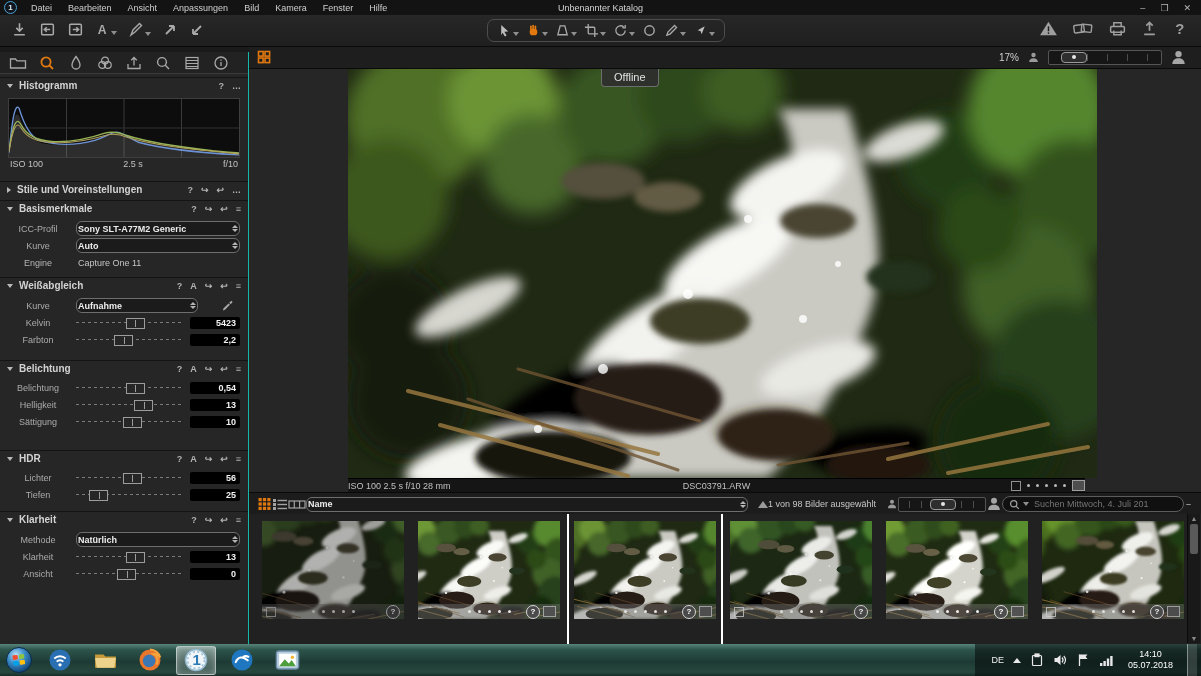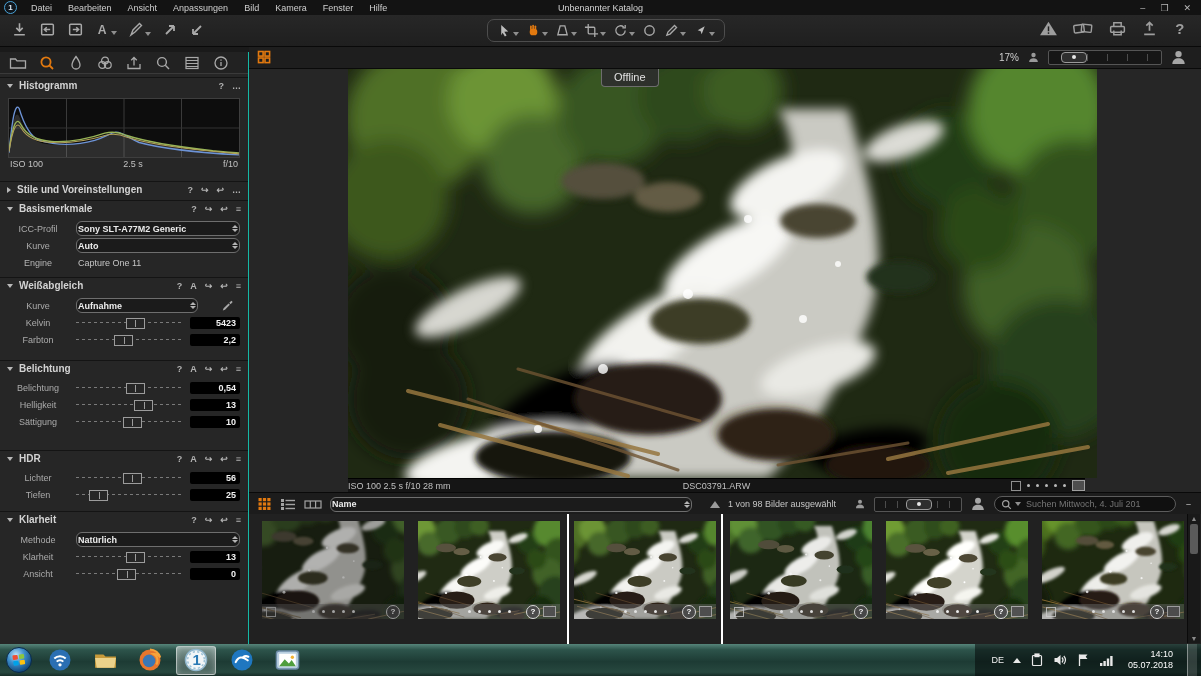--- a/index.html
+++ b/index.html
@@ -65,21 +65,21 @@
            border-radius:0 0 4px 4px;color:#e0e0e0;font-size:11px;padding:2px 12px 3px 12px;z-index:6}
   .photo-info{position:absolute;left:99px;top:409px;width:737px;height:13px;background:#151515;display:flex;align-items:center;
               font-size:9px;color:#c0c0c0;padding:0 0;border-top:1px solid #000}
   .pi-center{position:absolute;left:0;right:0;text-align:center;pointer-events:none}
   .pi-right{margin-left:auto;display:flex;align-items:center;gap:6px}
   .mdot{width:3px;height:3px;border-radius:50%;background:#b9b9b9}
   .msq{width:8px;height:8px;border:1px solid #8f8f8f}
   .mtag{width:11px;height:9px;border:1px solid #9f9f9f;background:#4e4e4e}
   
   .browser-toolbar{position:absolute;top:492px;left:249px;right:0;height:22px;background:#1c1c1c;border-top:1px solid #090909;
-                   border-bottom:1px solid #090909;display:flex;align-items:center;gap:8px;padding:0 8px;font-size:9px}
+                   border-bottom:1px solid #090909;display:flex;align-items:center;padding:0 8px;font-size:9px}
   .bt-sel{width:128px;height:13px}
   .sort-tri{width:0;height:0;border-left:5px solid transparent;border-right:5px solid transparent;border-bottom:7px solid #9a9a9a;margin-left:10px}
   .bstatus{margin-left:auto;color:#c6c6c6;font-size:9px;padding-right:10px}
   .searchbox{width:168px;height:14px;background:#101010;border:1px solid #5c5c5c;border-radius:8px;display:flex;align-items:center;
              padding:0 6px;gap:3px}
   .searchbox input{background:transparent;border:none;outline:none;color:#9f9f9f;font-size:9px;width:120px;font-family:"Liberation Sans",sans-serif}
   .sclear{color:#9a9a9a;font-weight:bold;padding:0 2px}
   .filmstrip{position:absolute;top:514px;left:249px;right:0;bottom:32px;background:#212121;display:flex;padding-left:6px}
   .cell{width:156px;height:130px;display:flex;justify-content:center;padding-top:7px;box-sizing:border-box;position:relative}
   .cell.selected{border-left:2px solid #fff;border-right:2px solid #fff}
@@ -104,21 +104,21 @@
   
   .taskbar{position:absolute;left:0;right:0;bottom:0;height:32px;display:flex;align-items:center;
            background:linear-gradient(180deg,#56857a 0%,#2d544b 18%,#1d3b34 55%,#27483f 88%,#162c27 100%)}
   .orb{width:28px;height:28px;margin:0 8px 0 5px;flex:none}
   .task-icons{display:flex;gap:7px;align-items:center}
   .ticell{width:38px;height:27px;display:flex;align-items:center;justify-content:center;border-radius:3px}
   .ticell.active{background:linear-gradient(rgba(255,255,255,.38),rgba(255,255,255,.14));border:1px solid rgba(255,255,255,.55);box-shadow:inset 0 0 6px rgba(255,255,255,.35)}
   .tray{margin-left:auto;height:100%;display:flex;align-items:center;gap:9px;background:rgba(5,10,9,.55);padding:0 4px 0 16px}
   .tray-lang{font-size:9px;color:#f0f0f0}
   .tray-exp{width:0;height:0;border-left:4px solid transparent;border-right:4px solid transparent;border-bottom:5px solid #e8e8e8}
-  .clock{text-align:right;font-size:9px;color:#fff;line-height:1.25;margin:0 5px}
+  .clock{text-align:center;font-size:9px;color:#fff;line-height:1.25;margin:0 5px}
   .show-desktop{width:9px;height:100%;background:rgba(255,255,255,.14);border-left:1px solid rgba(255,255,255,.4)}
 </style>
 </head>
 <body>
 
 <div class="menubar">
   <span class="applogo">
       <span>1</span>
     </span>
   <span class="menu-item">Datei</span>

